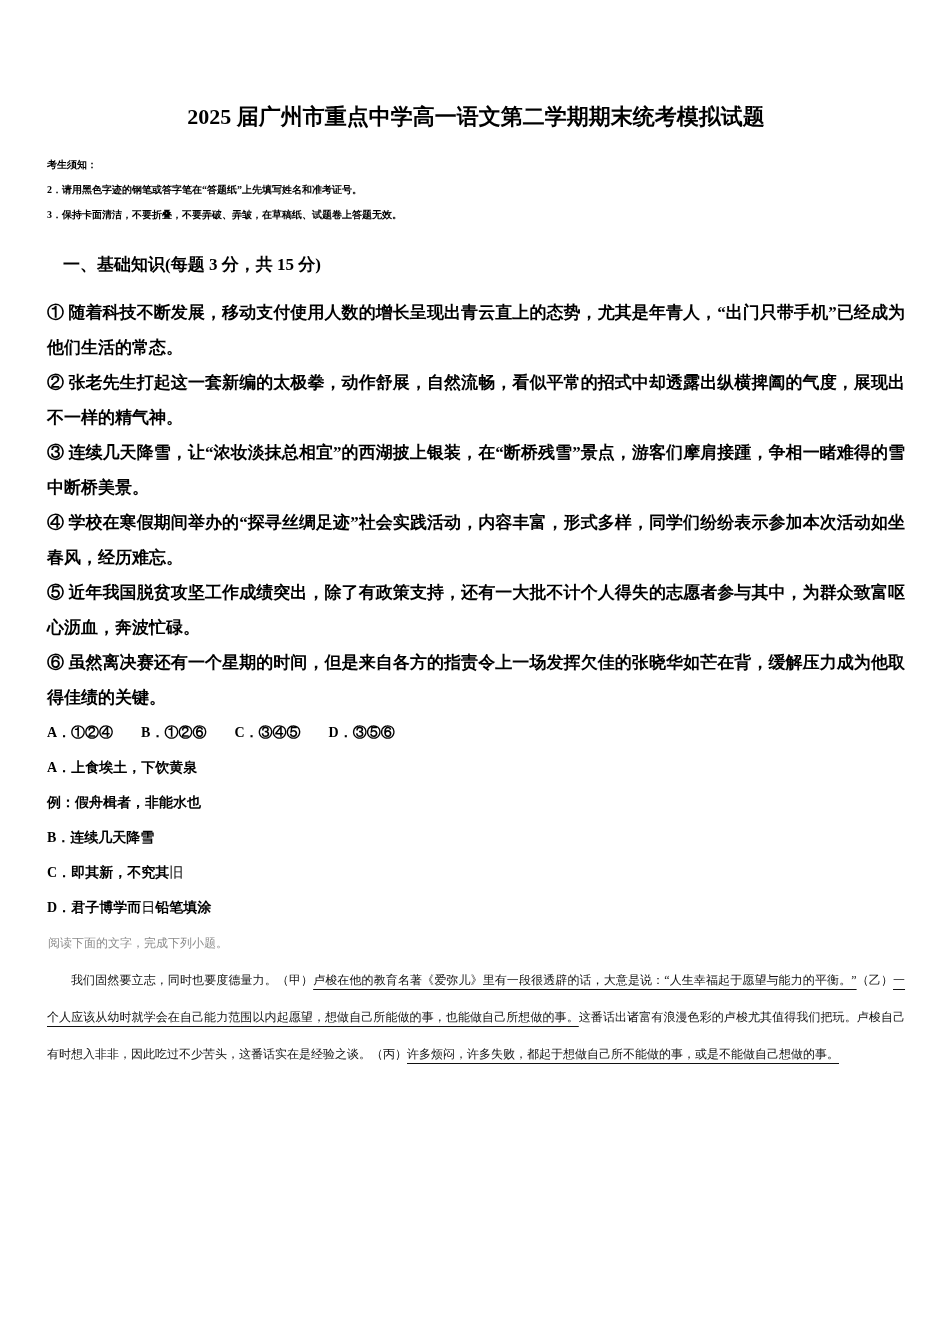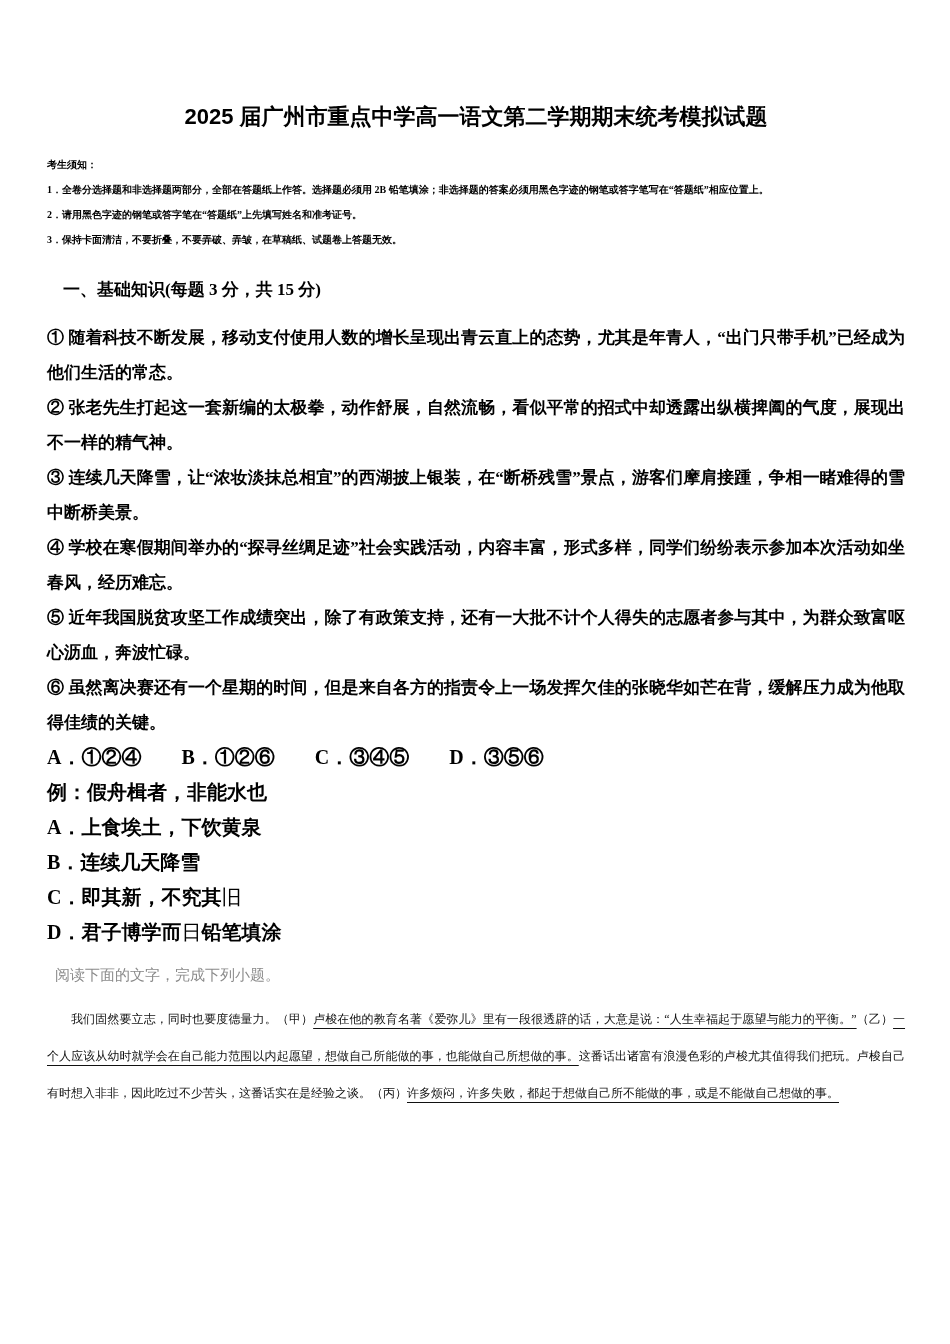--- a/index.html
+++ b/index.html
@@ -11,21 +11,21 @@
     font-family: "Liberation Serif", "DejaVu Serif", serif;
   }
   .page { padding: 102px 45px 60px 47px; }
 
   .title {
     margin: 0 0 20px 0;
     font-size: 22px;
     line-height: 30px;
     font-weight: 700;
     text-align: center;
-    font-family: Liberation Sans, sans-serif;
+    font-family: Liberation Serif, serif;
   }
 
   .notice p {
     margin: 0;
     font-size: 10px;
     line-height: 25px;
     font-weight: 700;
     text-align: justify;
   }
 
@@ -41,30 +41,30 @@
     margin: 0;
     font-size: 17px;
     line-height: 35px;
     font-weight: 700;
     text-align: justify;
     text-justify: inter-ideograph;
   }
 
   .flow-line {
     margin: 0;
-    font-size: 20px;
+    font-size: 14px;
     line-height: 35px;
     font-weight: 700;
   }
 
   .plain { font-weight: 400; }
 
   .instruction {
-    margin: 8px;
-    font-size: 15px;
+    margin: 1px;
+    font-size: 12px;
     line-height: 35px;
     font-weight: 400;
     color: #8a8a8a;
   }
 
   .passage {
     margin: 0;
     font-size: 12px;
     line-height: 37px;
     font-weight: 400;
@@ -80,44 +80,43 @@
 </style>
 </head>
 <body>
 
 <div class="page">
 
   <h1 class="title">2025 届广州市重点中学高一语文第二学期期末统考模拟试题</h1>
 
   <section class="notice">
     <p>考生须知：</p>
-    <p>1．全卷分选择题和非选择题两部分，全部在答题纸上作答。选择题必须用 2B 铅笔填涂；非选择题的答案必须用黑色字迹的钢笔或答字笔写在“答题纸”相应位置上。</p>
     <p>2．请用黑色字迹的钢笔或答字笔在“答题纸”上先填写姓名和准考证号。</p>
     <p>3．保持卡面清洁，不要折叠，不要弄破、弄皱，在草稿纸、试题卷上答题无效。</p>
   </section>
 
   <section class="basics">
     <p class="basics-head">一、基础知识(每题 3 分，共 15 分)</p>
 
     <div class="q-items">
       <p class="q-item">① 随着科技不断发展，移动支付使用人数的增长呈现出青云直上的态势，尤其是年青人，“出门只带手机”已经成为他们生活的常态。</p>
       <p class="q-item">② 张老先生打起这一套新编的太极拳，动作舒展，自然流畅，看似平常的招式中却透露出纵横捭阖的气度，展现出不一样的精气神。</p>
       <p class="q-item">③ 连续几天降雪，让“浓妆淡抹总相宜”的西湖披上银装，在“断桥残雪”景点，游客们摩肩接踵，争相一睹难得的雪中断桥美景。</p>
       <p class="q-item">④ 学校在寒假期间举办的“探寻丝绸足迹”社会实践活动，内容丰富，形式多样，同学们纷纷表示参加本次活动如坐春风，经历难忘。</p>
       <p class="q-item">⑤ 近年我国脱贫攻坚工作成绩突出，除了有政策支持，还有一大批不计个人得失的志愿者参与其中，为群众致富呕心沥血，奔波忙碌。</p>
       <p class="q-item">⑥ 虽然离决赛还有一个星期的时间，但是来自各方的指责令上一场发挥欠佳的张晓华如芒在背，缓解压力成为他取得佳绩的关键。</p>
     </div>
 
     <p class="flow-line">A．①②④　　B．①②⑥　　C．③④⑤　　D．③⑤⑥</p>
   </section>
 
   <section>
+    <p class="flow-line"><span>A．</span><span>上食埃土，下饮黄泉</span><span class="plain"></span><span></span></p>
+
     <p class="flow-line">例：假舟楫者，非能水也</p>
-
-    <p class="flow-line"><span>A．</span><span>上食埃土，下饮黄泉</span><span class="plain"></span><span></span></p>
 
     <p class="flow-line"><span>B．</span><span>连续几天降雪</span><span class="plain"></span><span></span></p>
 
     <p class="flow-line"><span>C．</span><span>即其新，不究其</span><span class="plain">旧</span><span></span></p>
 
     <p class="flow-line"><span>D．</span><span>君子博学而</span><span class="plain">日</span><span>铅笔填涂</span></p>
   </section>
 
   <section>
     <p class="instruction">阅读下面的文字，完成下列小题。</p>

